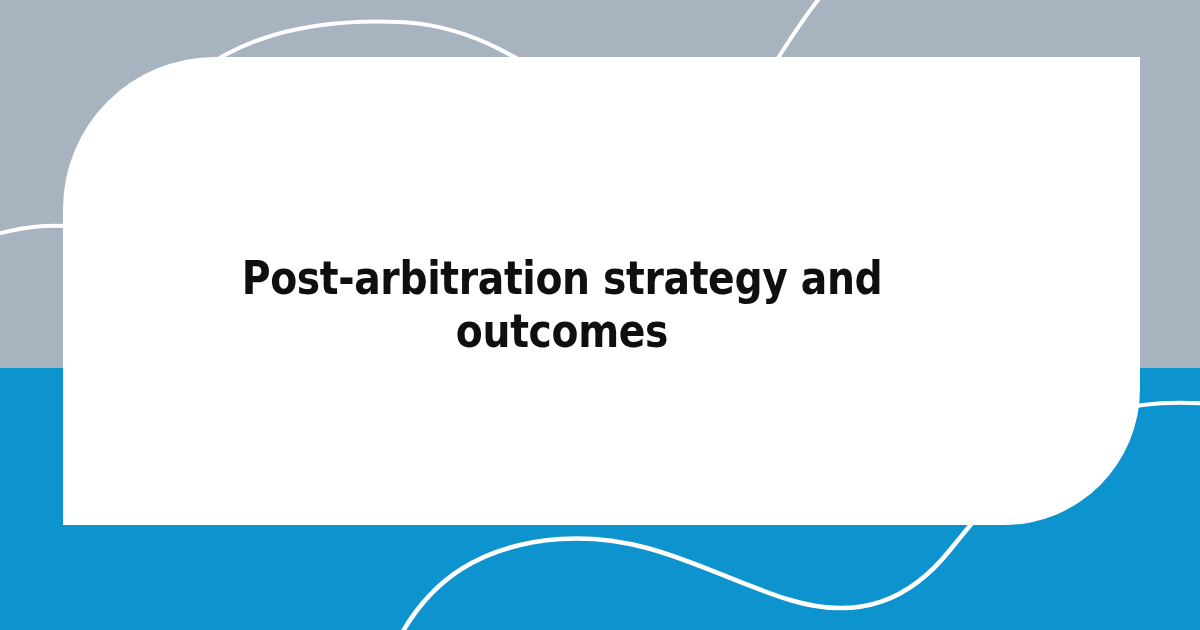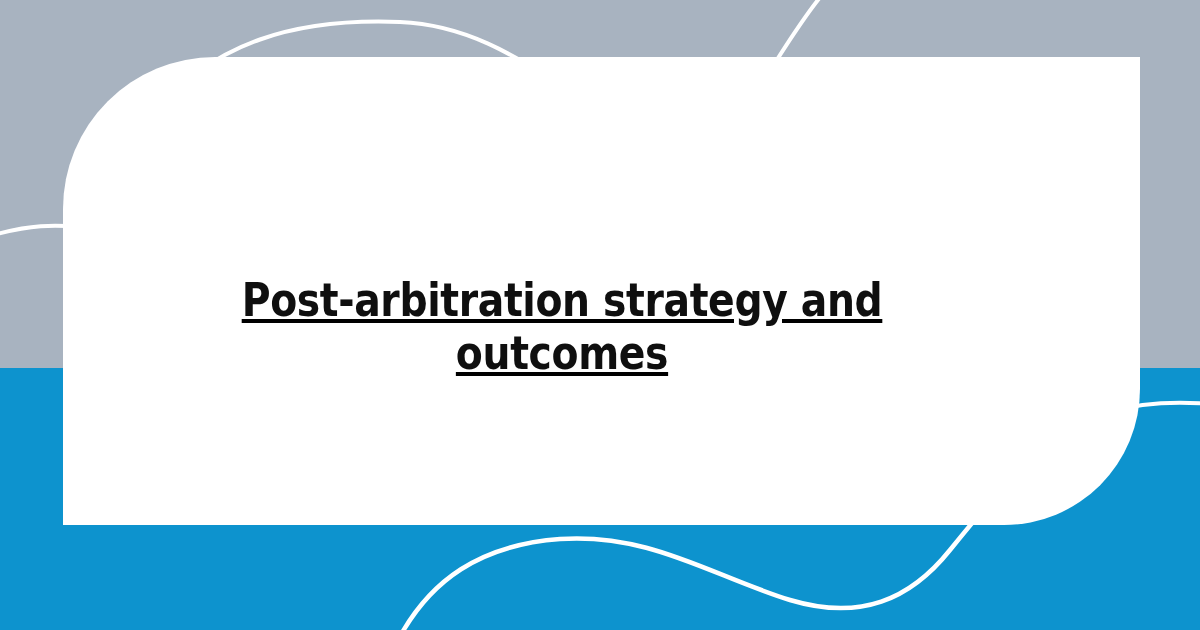--- a/index.html
+++ b/index.html
@@ -56,24 +56,23 @@
     border-top-right-radius: 0;
     border-bottom-left-radius: 0;
     z-index: 3;
     box-sizing: border-box;
   }
 
   
   #title-block {
     position: absolute;
     left: 212px;
-    top: 274px;
+    top: 252px;
     width: 700px;
     z-index: 5;
-    text-decoration: underline;
   }
   #title-text {
     margin: 0;
     font-family: "DejaVu Sans Condensed", "DejaVu Sans", sans-serif;
     font-size: 47px;
     font-weight: 700;
     line-height: 1.12;
     letter-spacing: -0.4px;
     color: #0f0f0f;
     text-align: center;

